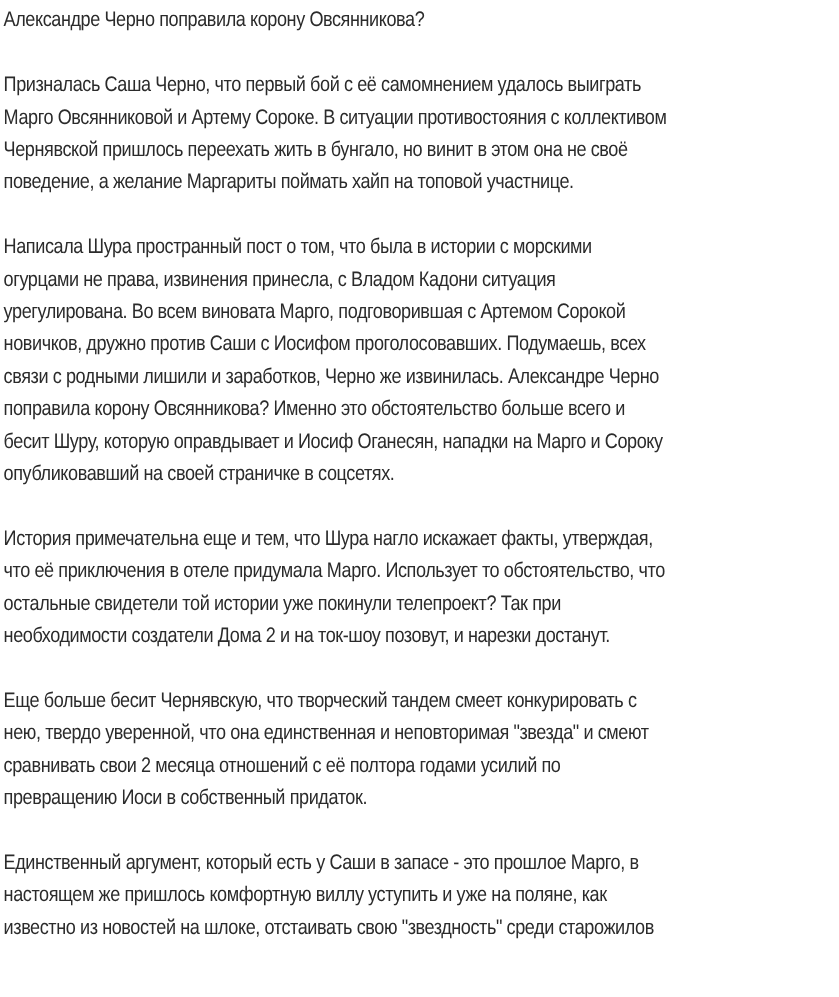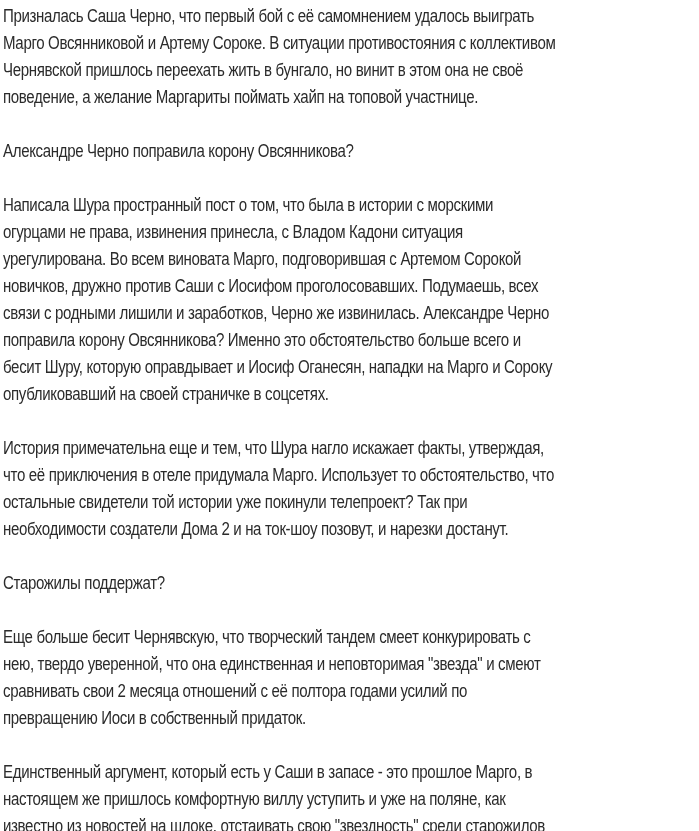--- a/index.html
+++ b/index.html
@@ -21,51 +21,48 @@
     height:27px;
   }
   .para { margin:0 0 27px 0; }
   .para.tight { margin-bottom:0; }
 </style>
 </head>
 <body>
 
 <div class="doc">
   <div class="para">
+    <span class="line">Александре Черно поправила корону Овсянникова?</span>
+  </div>
+
+  <div class="para">
     <span class="line">Призналась Саша Черно, что первый бой с её самомнением удалось выиграть</span>
     <span class="line">Марго Овсянниковой и Артему Сороке. В ситуации противостояния с коллективом</span>
     <span class="line">Чернявской пришлось переехать жить в бунгало, но винит в этом она не своё</span>
     <span class="line">поведение, а желание Маргариты поймать хайп на топовой участнице.</span>
-  </div>
-
-  <div class="para">
-    <span class="line">Александре Черно поправила корону Овсянникова?</span>
   </div>
 
   <div class="para">
     <span class="line">Написала Шура пространный пост о том, что была в истории с морскими</span>
     <span class="line">огурцами не права, извинения принесла, с Владом Кадони ситуация</span>
     <span class="line">урегулирована. Во всем виновата Марго, подговорившая с Артемом Сорокой</span>
     <span class="line">новичков, дружно против Саши с Иосифом проголосовавших. Подумаешь, всех</span>
     <span class="line">связи с родными лишили и заработков, Черно же извинилась. Александре Черно</span>
     <span class="line">поправила корону Овсянникова? Именно это обстоятельство больше всего и</span>
     <span class="line">бесит Шуру, которую оправдывает и Иосиф Оганесян, нападки на Марго и Сороку</span>
     <span class="line">опубликовавший на своей страничке в соцсетях.</span>
   </div>
 
   <div class="para">
     <span class="line">История примечательна еще и тем, что Шура нагло искажает факты, утверждая,</span>
     <span class="line">что её приключения в отеле придумала Марго. Использует то обстоятельство, что</span>
     <span class="line">остальные свидетели той истории уже покинули телепроект? Так при</span>
     <span class="line">необходимости создатели Дома 2 и на ток-шоу позовут, и нарезки достанут.</span>
   </div>
 
-  <div class="para">
-    <span class="line">Старожилы поддержат?</span>
-  </div>
 
   <div class="para">
     <span class="line">Еще больше бесит Чернявскую, что творческий тандем смеет конкурировать с</span>
     <span class="line">нею, твердо уверенной, что она единственная и неповторимая "звезда" и смеют</span>
     <span class="line">сравнивать свои 2 месяца отношений с её полтора годами усилий по</span>
     <span class="line">превращению Иоси в собственный придаток.</span>
   </div>
 
   <div class="para tight">
     <span class="line">Единственный аргумент, который есть у Саши в запасе - это прошлое Марго, в</span>

